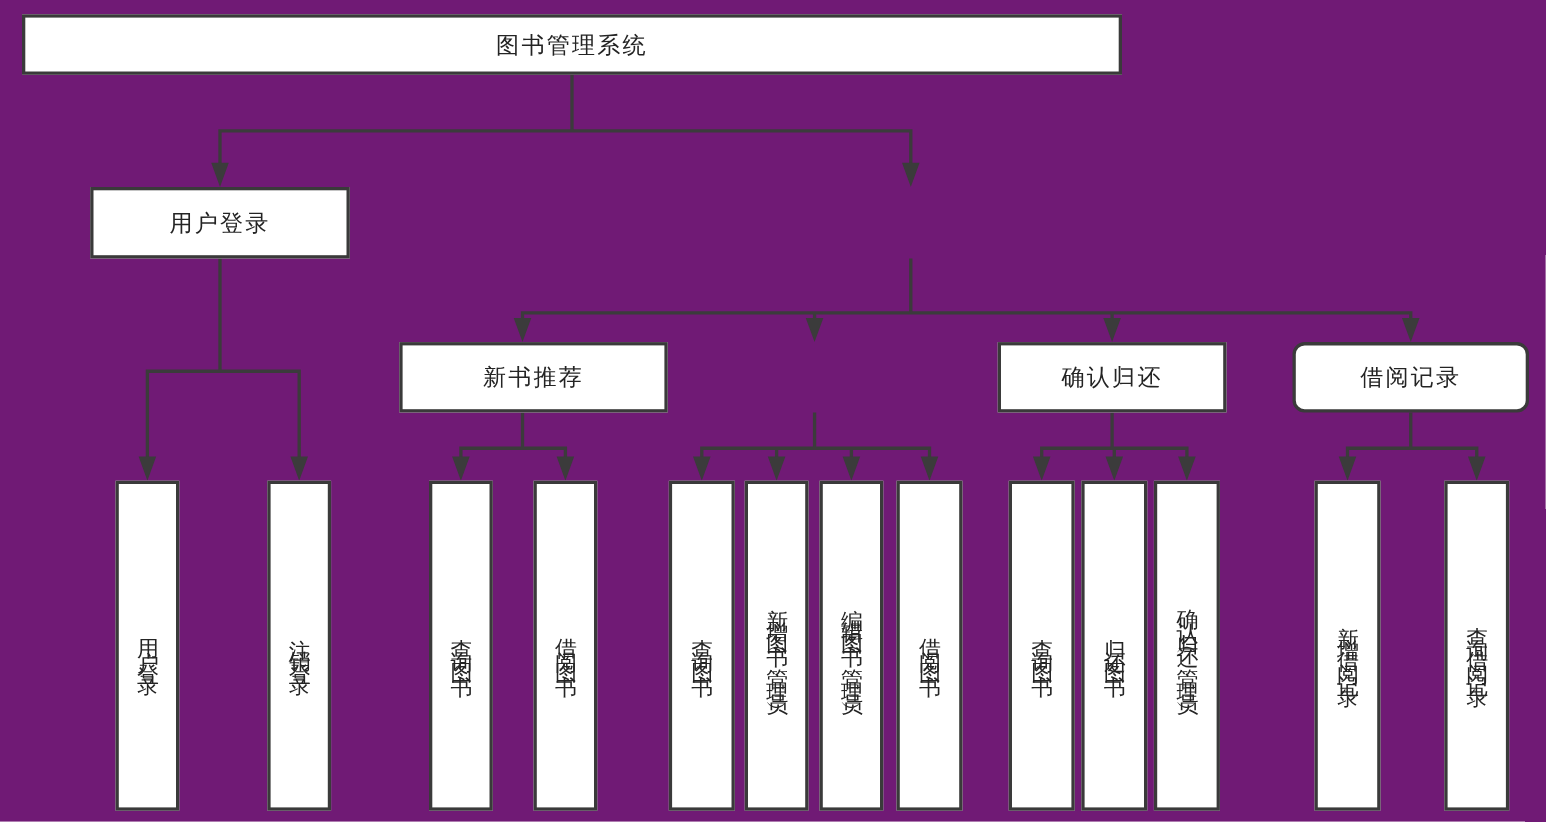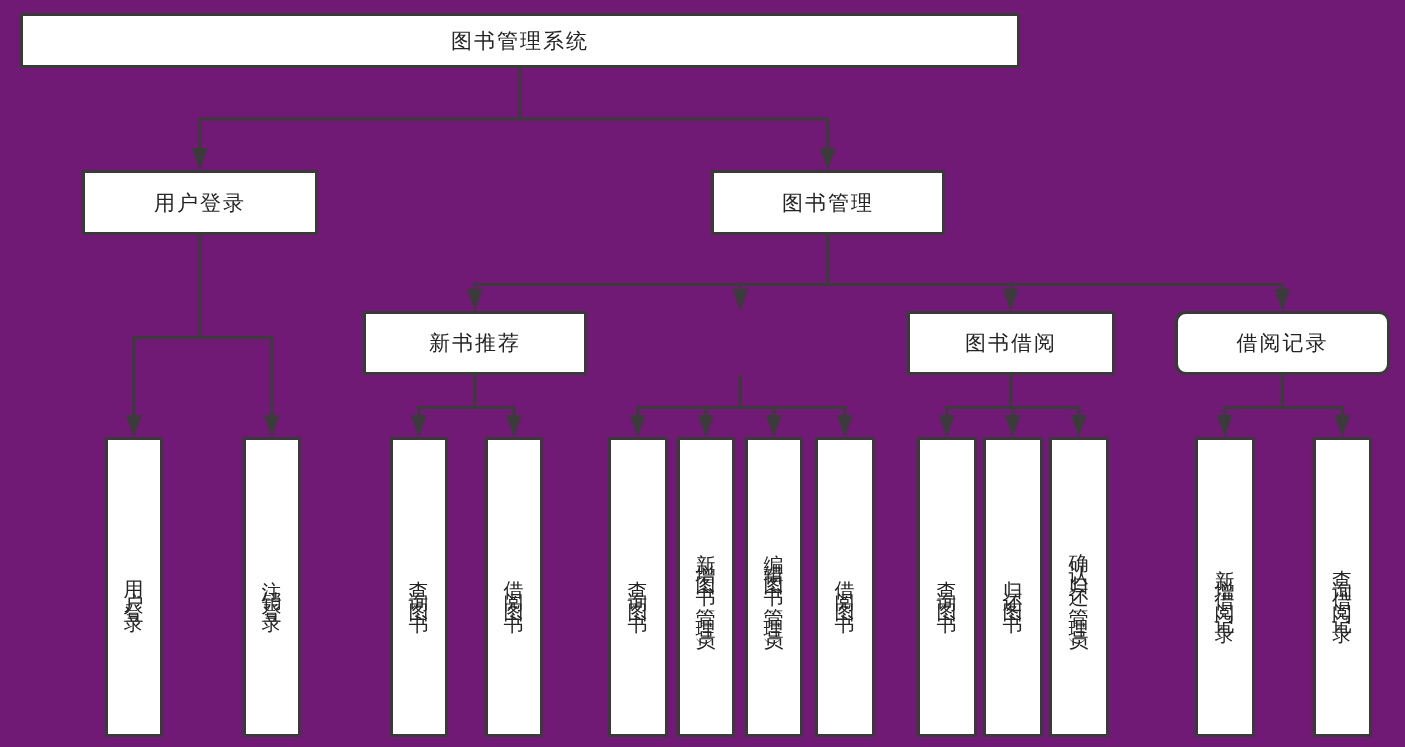--- a/index.html
+++ b/index.html
@@ -33,21 +33,21 @@
     writing-mode:vertical-rl;
     text-orientation:mixed;
     letter-spacing:11px;
     line-height:1;
     text-align:center;
   }
   
   .n-root{left:20px;top:13px;width:1000px;height:55px;}
   .n-userlogin{left:82px;top:170px;width:236px;height:65px;}
   .n-bookmgmt{left:711px;top:170px;width:234px;height:65px;}
-  .n-newbook{left:363px;top:311px;width:224px;height:64px;}
+  .n-newbook{left:363px;top:311px;width:244px;height:64px;}
   .n-bookborrow{left:633px;top:311px;width:215px;height:64px;}
   .n-curborrow{left:907px;top:311px;width:208px;height:64px;}
   .n-records{left:1175px;top:311px;width:215px;height:64px;border-radius:11px;}
   
   .lf{top:437px;height:300px;}
   .l-ul1{left:105px;width:58px;}
   .l-ul2{left:243px;width:58px;}
   .l-nb1{left:390px;width:58px;}
   .l-nb2{left:485px;width:58px;}
   .l-bb1{left:608px;width:60px;}
@@ -127,24 +127,23 @@
       M939 415 h16 l-8 22 z
       M1005 415 h16 l-8 22 z
       M1071 415 h16 l-8 22 z
       M1217 415 h16 l-8 22 z
       M1334.5 415 h16 l-8 22 z"></path>
   </svg>
 
   <div class="box h n-root">图书管理系统</div>
 
   <div class="box h n-userlogin">用户登录</div>
-  <div class="box h n-bookmgmt">图书管理</div>
 
   <div class="box h n-newbook">新书推荐</div>
-  <div class="box h n-curborrow">图书借阅</div>
+  <div class="box h n-curborrow">确认归还</div>
   <div class="box h n-records">借阅记录</div>
 
   <div class="box v lf l-ul1">用户登录</div>
   <div class="box v lf l-ul2">注销登录</div>
 
   <div class="box v lf l-nb1">查询图书</div>
   <div class="box v lf l-nb2">借阅图书</div>
 
   <div class="box v lf l-bb1">查询图书</div>
   <div class="box v lf l-bb2">新增图书（管理员）</div>

